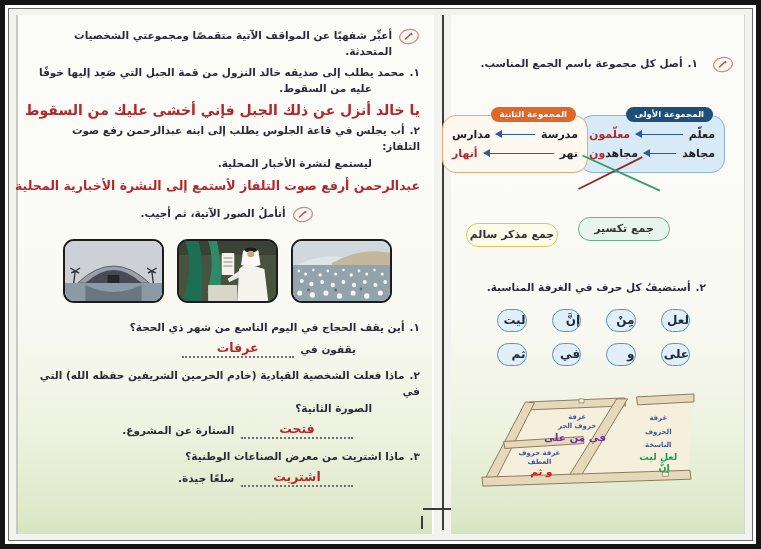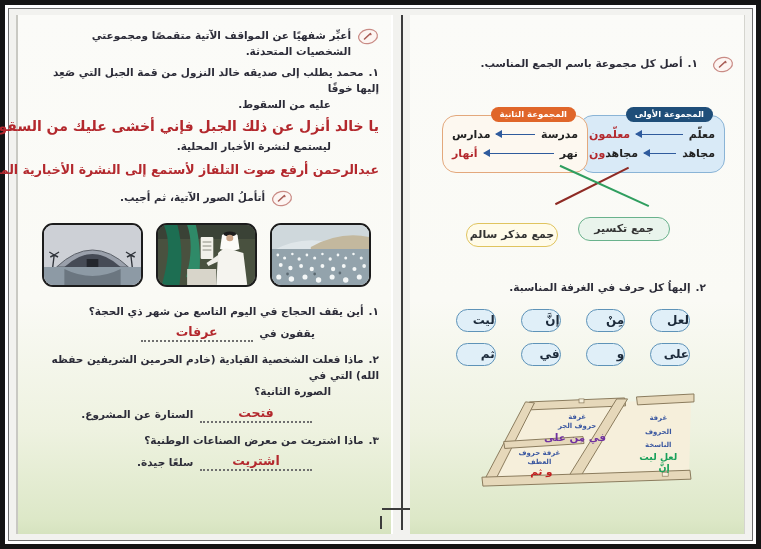--- a/index.html
+++ b/index.html
@@ -5,21 +5,21 @@
   * { margin:0; padding:0; box-sizing:border-box; }
   body { width:761px; height:549px; overflow:hidden; background:#222;
          font-family:"DejaVu Sans", sans-serif; }
   .screen { width:761px; height:549px; background:#141414; padding:5px; }
   .frame  { width:100%; height:100%; background:#ffffff; padding:3px; }
   .inner  { width:100%; height:100%; border:1.5px solid #6e6e6e; background:#f2f2ef;
             display:flex; padding:6px 7px; direction:ltr; }
 
   
   .page { height:100%; background:linear-gradient(180deg,#fbfbf8 0%,#fafaf5 55%,#eef2e0 80%,#dde8c8 97%,#d6e3bf 100%); direction:rtl; position:relative; }
-  .page-left  { width:377px; border-left:2px solid #c9c9c3; box-shadow:inset -2px 0 0 #ffffff;
+  .page-left  { width:418px; border-left:2px solid #c9c9c3; box-shadow:inset -2px 0 0 #ffffff;
                 padding:12px 14px 0 16px; }
   .page-right { flex:1; border-right:1px solid #d5d5cf; padding:0 10px 0 8px; }
   .spine { width:17px; position:relative; }
   .spine-line { position:absolute; left:8px; top:0; bottom:4px; width:2px; background:#3c3c3c; }
   .spine-htick { position:absolute; left:-11px; width:40px; height:2px; bottom:24px; background:#3c3c3c; }
   .spine-vtick-l { position:absolute; left:-13px; bottom:5px; width:2px; height:13px; background:#3c3c3c; }
   .spine-vtick-r { position:absolute; right:-12px; bottom:5px; width:2px; height:13px; background:#3c3c3c; }
 
   
   .t     { font-size:10.5px; font-weight:bold; color:#2c2c38; line-height:1.55; }
@@ -101,20 +101,21 @@
      </div>
 
 
      <div class="item">
        <div class="t"><span class="num">١.</span><span>محمد يطلب إلى صديقه خالد النزول من قمة الجبل التي صَعِد إليها خوفًا</span></div>
        <div class="t cont">عليه من السقوط.</div>
      </div>
      <div class="red-big" style="font-size:14px; margin-top:6px;">يا خالد أنزل عن ذلك الجبل فإني أخشى عليك من السقوط</div>
 
      <div class="item">
+       <div class="t"><span class="num">٢.</span><span>أب يجلس في قاعة الجلوس يطلب إلى ابنه عبدالرحمن رفع صوت التلفاز:</span></div>
        <div class="t cont">ليستمع لنشرة الأخبار المحلية.</div>
      </div>
      <div class="red-big" style="font-size:12.5px; margin-top:7px;">عبدالرحمن أرفع صوت التلفاز لأستمع إلى النشرة الأخبارية المحلية</div>
 
      <div class="icon-row" style="justify-content:center; margin-top:12px;">
        <span class="pencil">
          <svg width="22" height="17" viewBox="0 0 22 17">
            <ellipse cx="11" cy="8.5" rx="9.5" ry="7" fill="#fdf5f2" stroke="#c98b85" stroke-width="1.2" transform="rotate(-12 11 8.5)"></ellipse>
            <path d="M7.5,11 L13.5,5.5" stroke="#a85c55" stroke-width="1.6" stroke-linecap="round"></path>
            <path d="M13.5,5.5 l1.6,1.4 -2.2,0.4 z" fill="#a85c55"></path>
@@ -281,21 +282,21 @@
        <svg class="match-lines" viewBox="0 0 345 178">
          <line x1="230" y1="88" x2="150" y2="128" stroke="#8e2a24" stroke-width="2.2"></line>
          <line x1="155" y1="86" x2="252" y2="130" stroke="#2f9e5f" stroke-width="2.2"></line>
        </svg>
 
        <div class="answer-pill pill-taksir">جمع تكسير</div>
        <div class="answer-pill pill-salim">جمع مذكر سالم</div>
      </div>
 
      <div class="rq-head" style="margin-top:14px;">
-       <span class="t" style="margin-right:28px;"><span class="num">٢.</span><span>إليهاُ كل حرف في الغرفة المناسبة.</span></span>
+       <span class="t" style="margin-right:28px;"><span class="num">٢.</span><span>أستضيفُ كل حرف في الغرفة المناسبة.</span></span>
      </div>
 
      <div class="letters">
        <div class="letter-pill">لعل</div>
        <div class="letter-pill">مِنْ</div>
        <div class="letter-pill">إنَّ</div>
        <div class="letter-pill">ليت</div>
        <div class="letter-pill">على</div>
        <div class="letter-pill">و</div>
        <div class="letter-pill">في</div>

